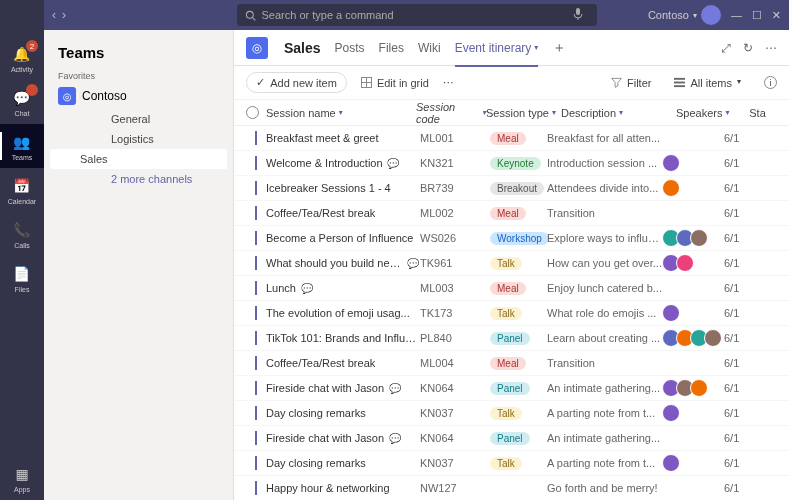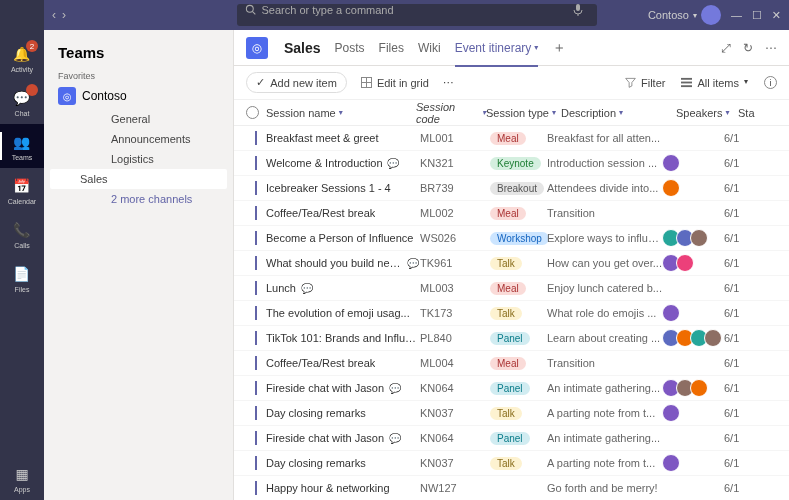--- a/index.html
+++ b/index.html
@@ -7,21 +7,21 @@
 .rail { width: 44px; background: #33344a; display: flex; flex-direction: column; align-items: center; padding-top: 36px; color: #ccc; font-size: 8px; }
 .rail-item { width: 100%; height: 44px; display: flex; flex-direction: column; align-items: center; justify-content: center; position: relative; cursor: pointer; }
 .rail-item.active { background: #0a0a23; }
 .rail-item.active::before { content: ""; position: absolute; left: 0; top: 8px; bottom: 8px; width: 2px; background: #fff; }
 .rail-icon { width: 20px; height: 20px; display: flex; align-items: center; justify-content: center; font-size: 14px; }
 .rail-label { margin-top: 2px; font-size: 7px; }
 .badge { position: absolute; top: 4px; right: 6px; background: #cc4a31; color: #fff; border-radius: 50%; width: 12px; height: 12px; font-size: 8px; display: flex; align-items: center; justify-content: center; }
 .rail-spacer { flex: 1; }
 .titlebar { position: absolute; top: 0; left: 44px; right: 0; height: 30px; background: #464775; display: flex; align-items: center; justify-content: center; gap: 8px; }
 .titlebar .nav-arrows { position: absolute; left: 8px; display: flex; gap: 6px; color: #bbb; font-size: 12px; }
-.search { width: 360px; height: 22px; background: #33344a; border-radius: 3px; display: flex; align-items: flex-start; padding: 0 8px; font-size: 11px; color: #aaa; }
+.search { width: 360px; height: 22px; background: #33344a; border-radius: 3px; display: flex; align-items: center; padding: 0 8px; font-size: 11px; color: #aaa; }
 .search svg { margin-right: 6px; }
 .titlebar .right { position: absolute; right: 8px; display: flex; align-items: center; gap: 10px; color: #ccc; font-size: 11px; }
 .titlebar .right .org { display: flex; align-items: center; gap: 4px; }
 .avatar-sm { width: 20px; height: 20px; border-radius: 50%; background: #7479dc; }
 .win-ctrl { cursor: pointer; }
 .left-panel { width: 190px; background: #f3f2f1; border-right: 1px solid #e1dfdd; padding-top: 36px; }
 .left-panel h2 { font-size: 15px; font-weight: 700; padding: 8px 14px; }
 .fav-label { font-size: 9px; color: #666; padding: 2px 14px; }
 .team-row { display: flex; align-items: center; gap: 6px; padding: 4px 14px; font-size: 12px; }
 .team-icon { width: 18px; height: 18px; background: #4f6bed; border-radius: 3px; display: flex; align-items: center; justify-content: center; color: #fff; font-size: 10px; }
@@ -36,31 +36,31 @@
 .tab.active { color: #6264a7; position: relative; display: flex; align-items: center; gap: 3px; }
 .tab.active::after { content: ""; position: absolute; left: 0; right: 0; bottom: -10px; height: 2px; background: #6264a7; }
 .tab-chevron { font-size: 8px; }
 .tab-add { font-size: 14px; color: #666; cursor: pointer; }
 .tabbar-right { margin-left: auto; display: flex; gap: 12px; color: #666; font-size: 12px; }
 .tabbar-right span { cursor: pointer; }
 .cmdbar { height: 34px; display: flex; align-items: center; padding: 0 12px; gap: 14px; font-size: 11px; color: #444; border-bottom: 1px solid #f0f0f0; }
 .cmdbar .new-btn { display: flex; align-items: center; gap: 5px; border: 1px solid #ddd; border-radius: 12px; padding: 3px 9px; cursor: pointer; }
 .cmdbar .plain { display: flex; align-items: flex-start; gap: 5px; cursor: pointer; }
 .cmdbar .dots { cursor: pointer; letter-spacing: 1px; }
-.cmdbar-right { margin-left: auto; display: flex; align-items: center; gap: 16px; }
+.cmdbar-right { margin-left: auto; display: flex; align-items: center; gap: 23px; }
 .header-row { display: flex; align-items: center; height: 26px; padding: 0 12px; font-size: 11px; color: #444; border-bottom: 1px solid #eee; }
 .header-row .col { display: flex; align-items: center; gap: 3px; }
 .header-row .chev { font-size: 8px; color: #6264a7; }
 .col-mark { width: 20px; }
 .col-name { width: 150px; }
 .col-code { width: 70px; font-style: italic; }
 .col-type { width: 75px; }
 .col-desc { width: 115px; }
 .col-speak { width: 62px; }
-.col-start { flex: 1; text-align: left; }
+.col-start { flex: 1; text-align: left; justify-content: center; }
 .rows { flex: 1; overflow: hidden; }
 .row { display: flex; align-items: center; height: 25px; padding: 0 12px; font-size: 11px; color: #333; border-bottom: 1px solid #f5f5f5; }
 .row-mark { width: 20px; display: flex; justify-content: center; }
 .row-mark .bar { width: 2px; height: 14px; background: #6264a7; }
 .row-name { width: 154px; display: flex; align-items: center; gap: 5px; overflow: hidden; }
 .row-name .txt { white-space: nowrap; overflow: hidden; text-overflow: ellipsis; }
 .row-ind { color: #6264a7; font-size: 10px; flex-shrink: 0; }
 .row-code { width: 70px; color: #666; }
 .row-type { width: 57px; }
 .pill { font-size: 10px; padding: 1px 7px; border-radius: 9px; display: inline-block; }
@@ -148,21 +148,20 @@
 
 <div class="left-panel">
   <h2>Teams</h2>
   <div class="fav-label">Favorites</div>
   <div class="team-row">
     <span class="team-icon">◎</span>
     <span>Contoso</span>
   </div>
   <div id="ch-list">
       <div class="channel">General</div>
-      <div class="channel">Announcements</div>
       <div class="channel">Logistics</div>
       <div class="channel selected">Sales</div>
       <div class="channel more">2 more channels</div>
     </div>
 </div>
 
 <div class="main">
   <div class="tabbar">
     <span class="tab-team-icon">◎</span>
     <span class="tab-title">Sales</span>

